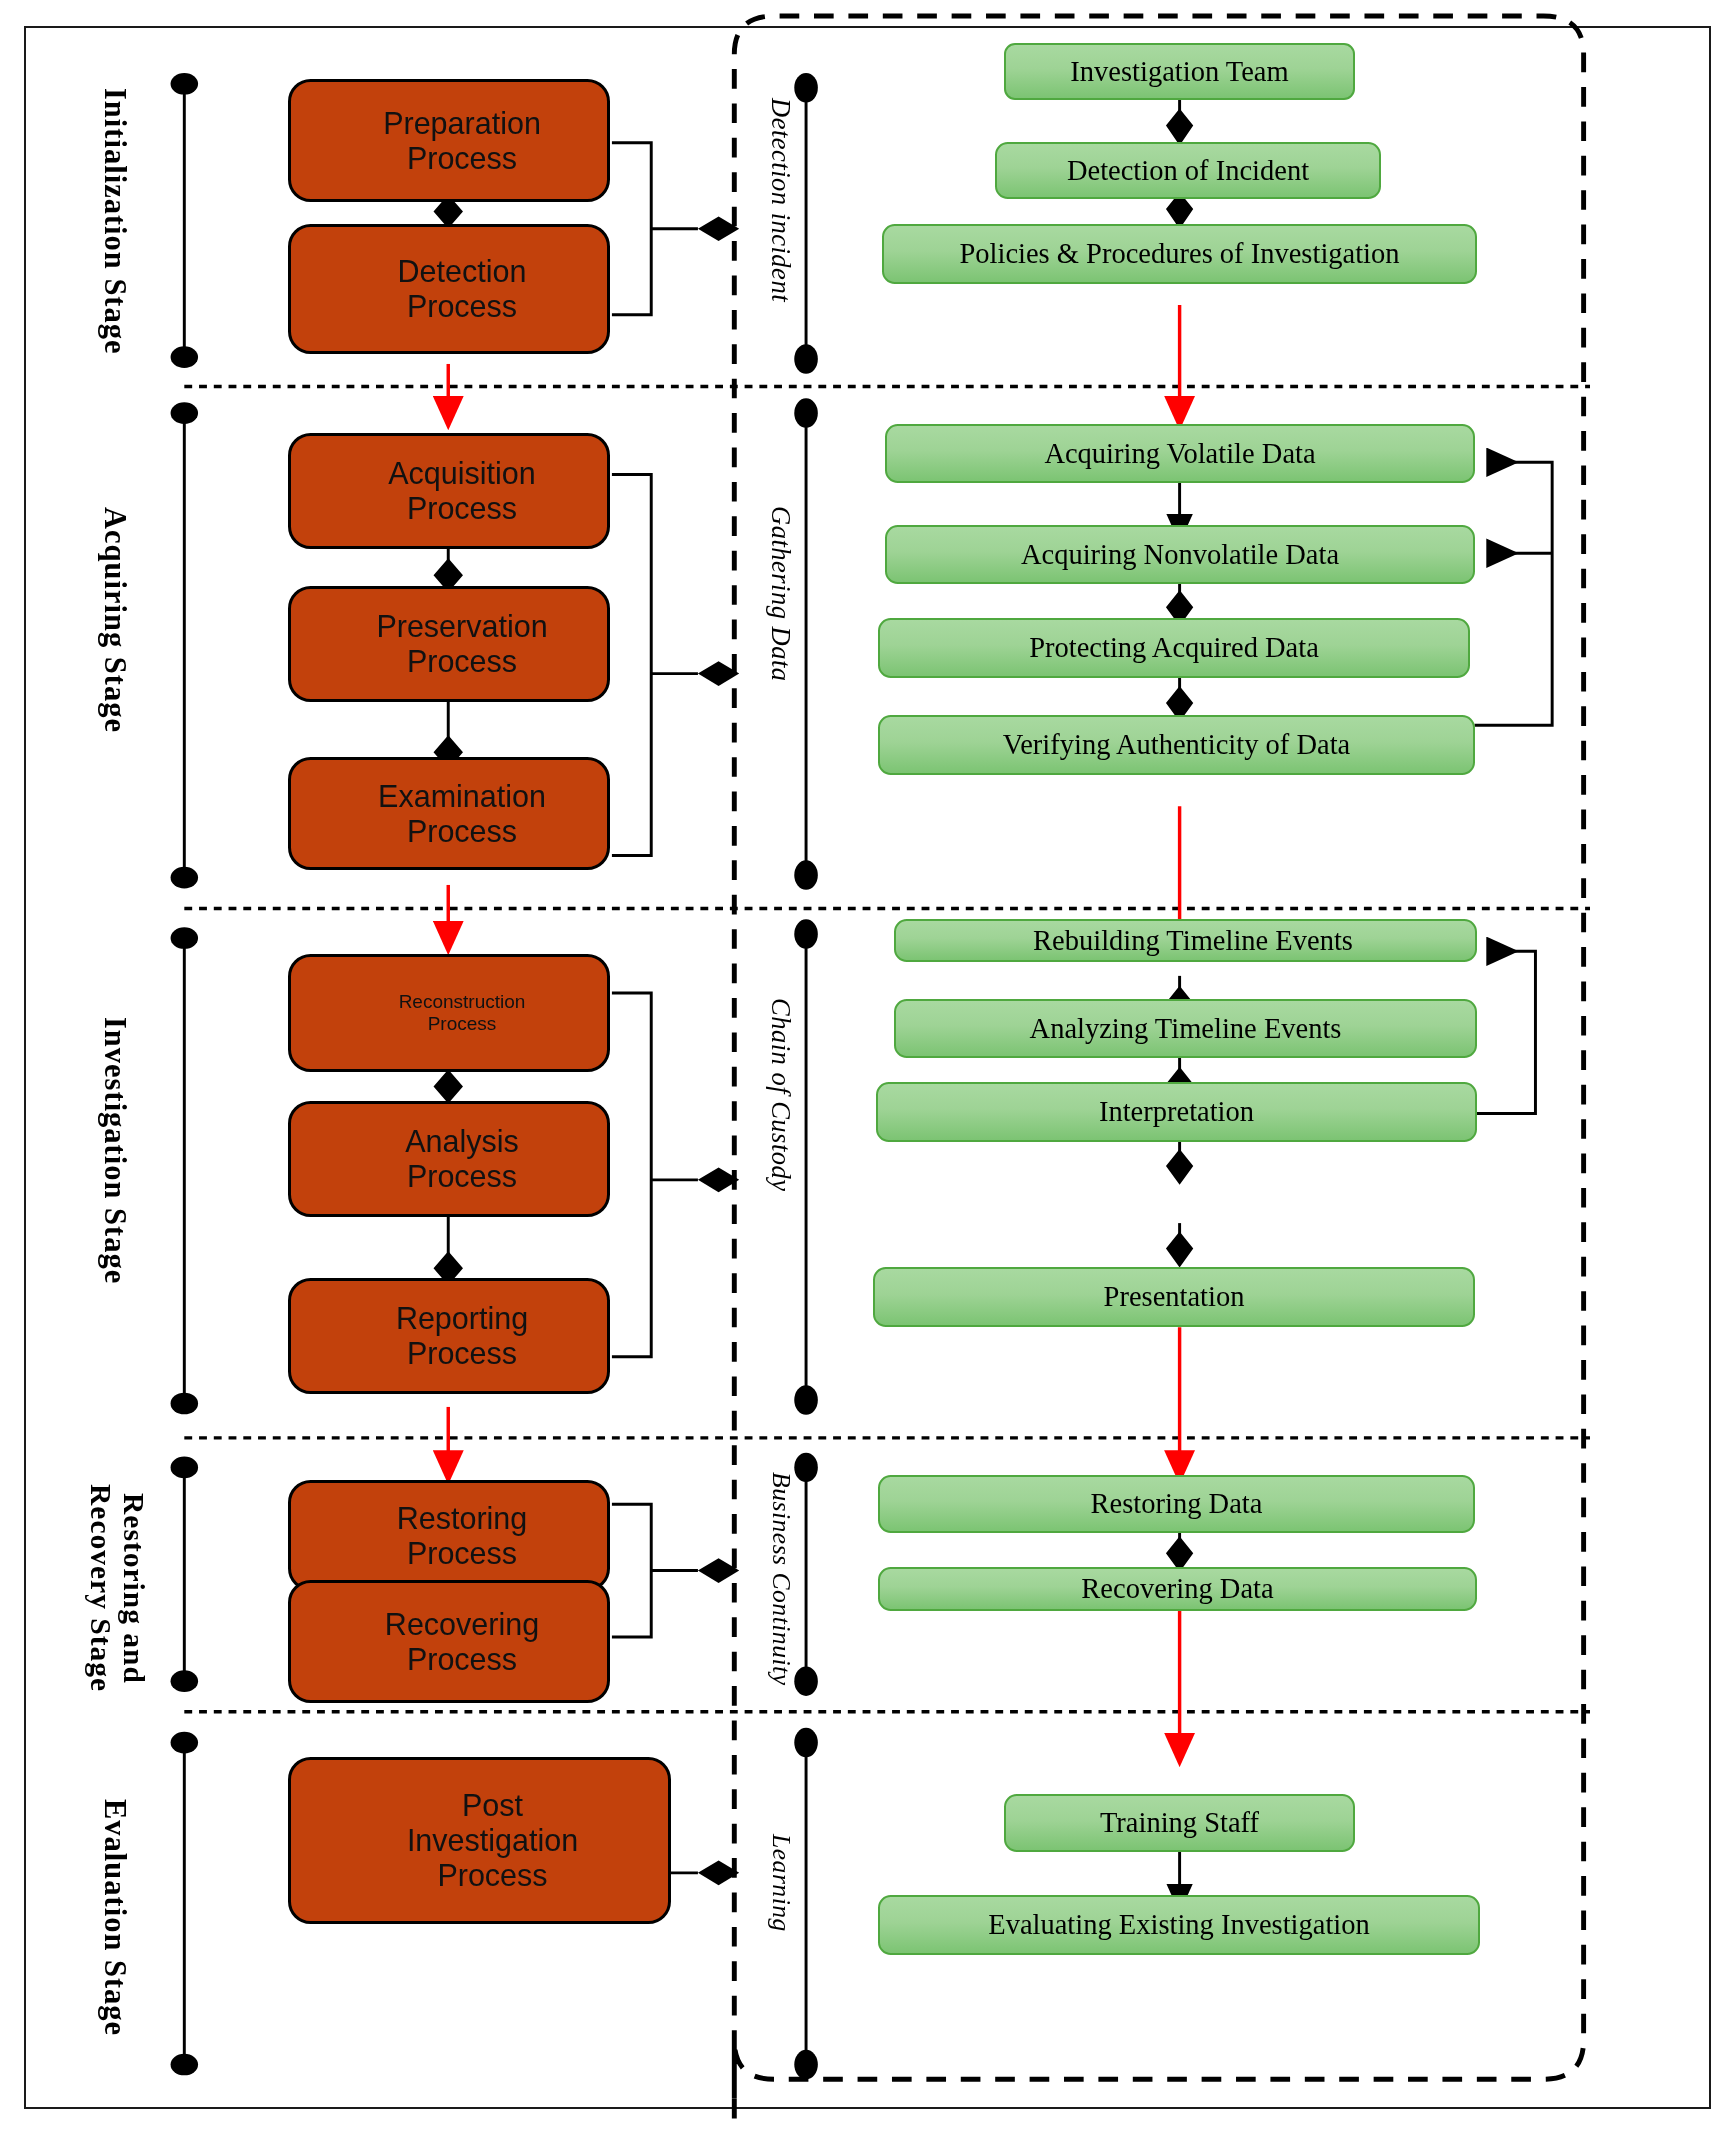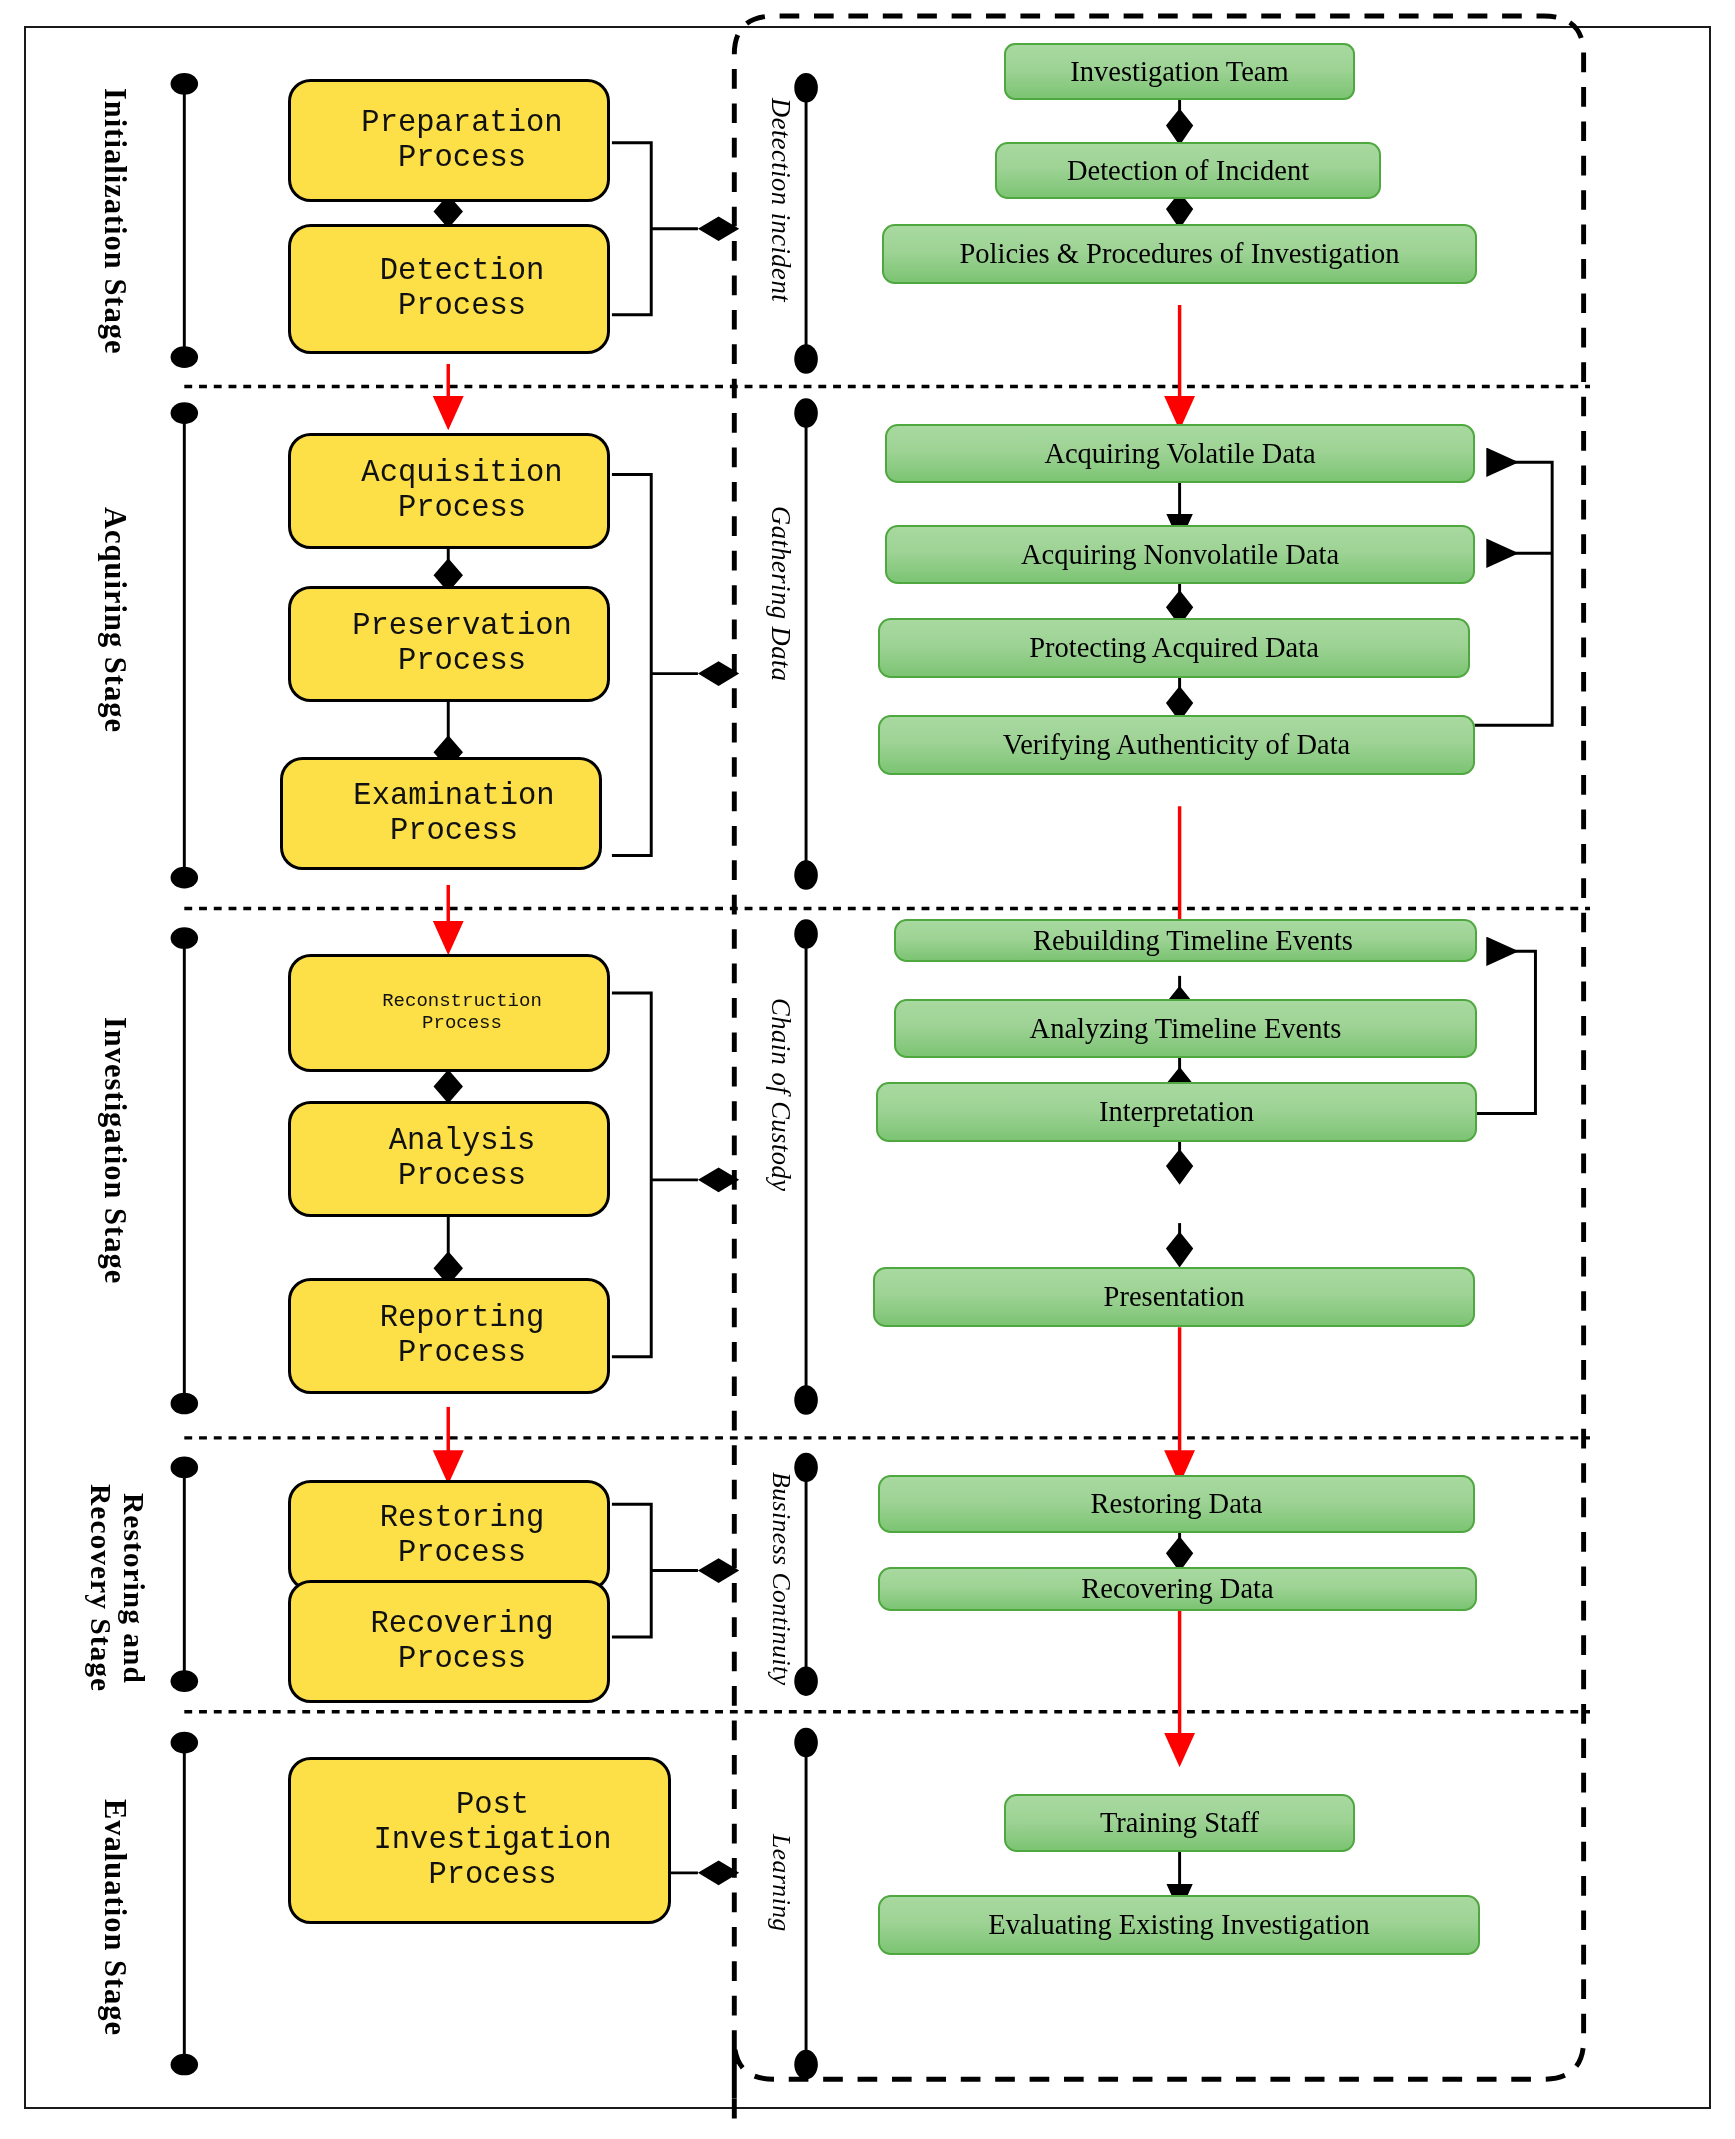--- a/index.html
+++ b/index.html
@@ -40,25 +40,25 @@
     writing-mode:vertical-rl;
     text-orientation:mixed;
     white-space:pre;
     letter-spacing:0.5px;
   }
   
   .pbox{
     position:absolute;
     border:3.4px solid #000;
     border-radius:22.6px;
-    background:#fde047;
+    background:#c2410c;
     box-sizing:border-box;
     display:flex;align-items:center;justify-content:center;
     text-align:center;
-    font-family:Liberation Mono, monospace;
+    font-family:Liberation Sans, sans-serif;
     font-size:30.5px;
     color:#111;
     line-height:1.14;
     white-space:pre-line;
     padding-left:26px;
   }
   
   .gbox{
     position:absolute;
     border:2px solid #4fa83f;
@@ -262,21 +262,21 @@
 
   <div class="pbox" style="left:288px;top:79px;width:322px;height:123px;">Preparation
 Process</div>
   <div class="pbox" style="left:288px;top:224px;width:322px;height:130px;">Detection
 Process</div>
 
   <div class="pbox" style="left:288px;top:433px;width:322px;height:116px;">Acquisition
 Process</div>
   <div class="pbox" style="left:288px;top:586px;width:322px;height:116px;">Preservation
 Process</div>
-  <div class="pbox" style="left:280px;top:757px;width:322px;height:113px;">Examination
+  <div class="pbox" style="left:288px;top:757px;width:322px;height:113px;">Examination
 Process</div>
 
   <div class="pbox" style="left:288px;top:954px;width:322px;height:118px;font-size:19px;">Reconstruction
 Process</div>
   <div class="pbox" style="left:288px;top:1101px;width:322px;height:116px;">Analysis
 Process</div>
   <div class="pbox" style="left:288px;top:1278px;width:322px;height:116px;">Reporting
 Process</div>
 
   <div class="pbox" style="left:288px;top:1480px;width:322px;height:111px;">Restoring

